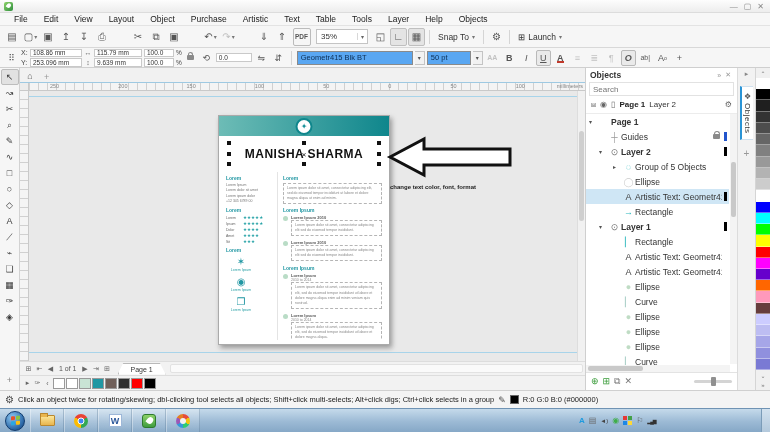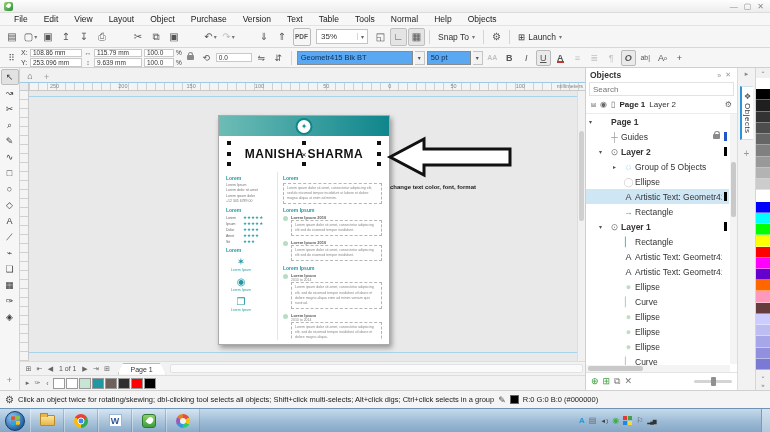--- a/index.html
+++ b/index.html
@@ -266,25 +266,25 @@
     </span>
   </div>
 
   <div class="row-abs menubar">
     <span class="menu-item">File</span>
       <span class="menu-item">Edit</span>
       <span class="menu-item">View</span>
       <span class="menu-item">Layout</span>
       <span class="menu-item">Object</span>
       <span class="menu-item">Purchase</span>
-      <span class="menu-item">Version</span>
+      <span class="menu-item">Artistic</span>
       <span class="menu-item">Text</span>
       <span class="menu-item">Table</span>
       <span class="menu-item">Tools</span>
-      <span class="menu-item">Normal</span>
+      <span class="menu-item">Layer</span>
       <span class="menu-item">Help</span>
       <span class="menu-item">Objects</span>
   </div>
 
   <div class="row-abs toolbar">
     <span style="display:flex;align-items:center;gap:1px">
 
         <span class="tbtn">
           <span>▤</span>
           <span class="caret"></span>

